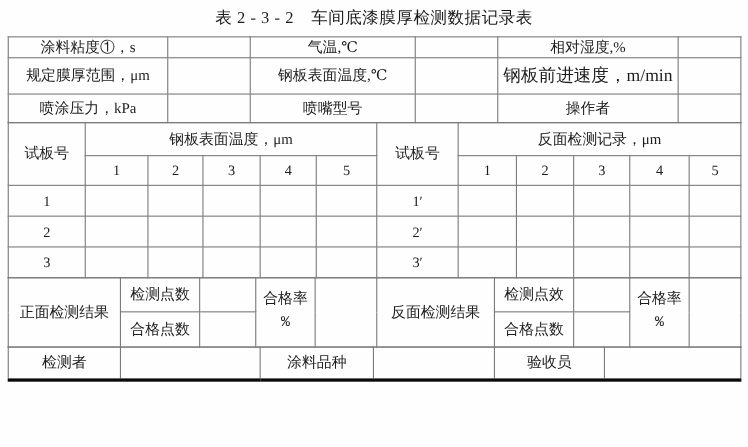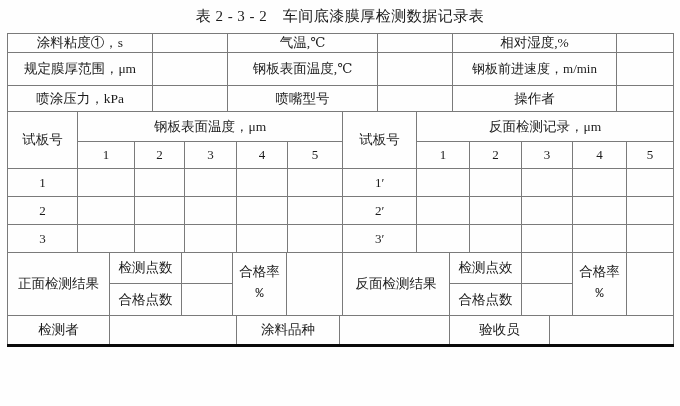--- a/index.html
+++ b/index.html
@@ -30,21 +30,21 @@
     font-size:13.5px;
     text-align:center;
     vertical-align:middle;
     padding:0 2px;
     overflow:hidden;
     white-space:nowrap;
   }
   .num { font-size:13px; }
   .rate { white-space:pre-line; line-height:1.55;font-family:Liberation Mono, monospace; }
   .t-footer td { border-bottom:3px solid #0a0a0a; }
-  .small { font-size:13px; }
+  .small { font-size:16px; }
 </style>
 </head>
 <body>
 
 <div class="doc">
 
   <div class="title">表 2 - 3 - 2　车间底漆膜厚检测数据记录表</div>
 
   <table>
     <colgroup>

